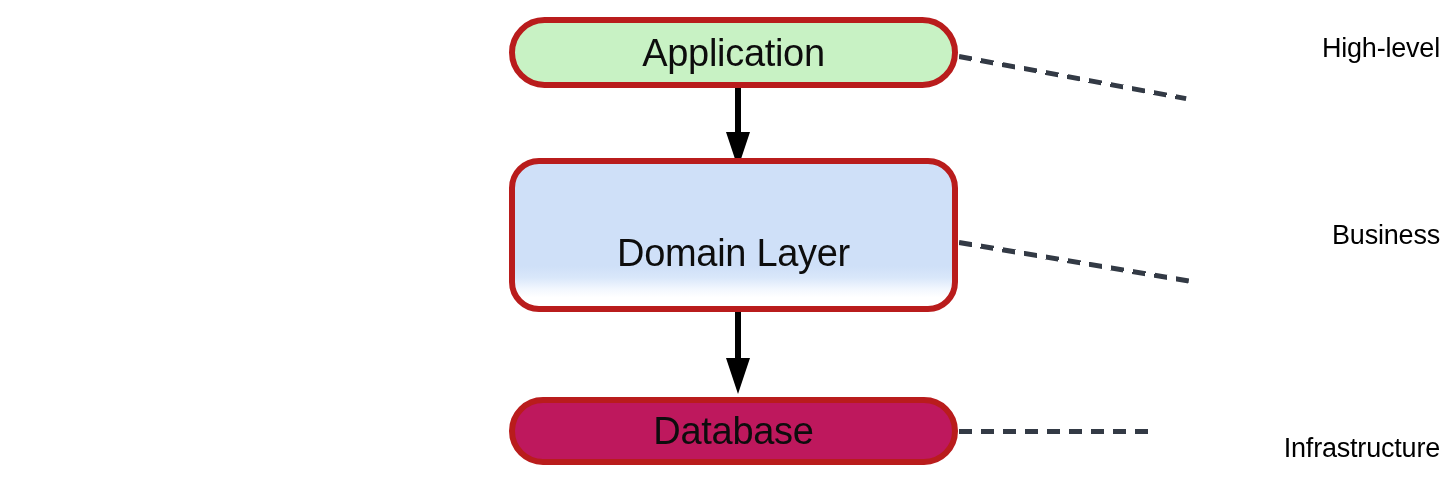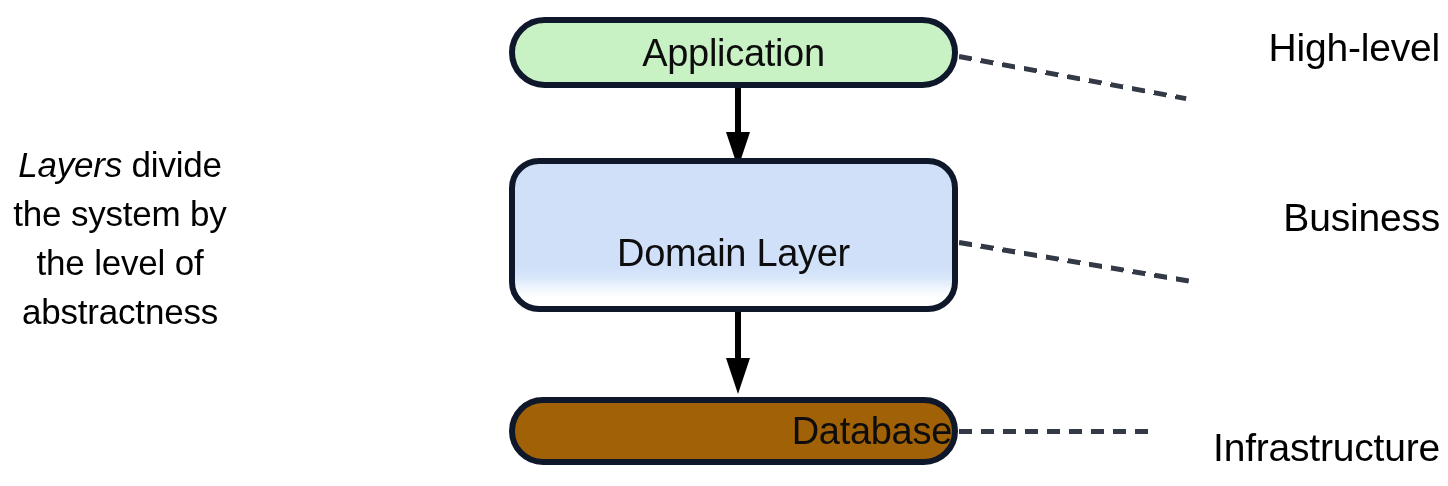--- a/index.html
+++ b/index.html
@@ -35,21 +35,21 @@
   }
   #caption-block .line { display: block; white-space: nowrap; }
   #caption-block .em { font-style: italic; }
 
   
   .layer-box {
     position: absolute;
     left: 509px;
     width: 449px;
     box-sizing: border-box;
-    border: 6px solid #0f172a;
+    border: 6px solid #b91c1c;
     display: flex;
     align-items: center;
     justify-content: center;
     overflow: hidden;
   }
   .layer-label {
     font-size: 38px;
     line-height: 38px;
     color: #0d0d0d;
     letter-spacing: -0.3px;
@@ -73,22 +73,21 @@
                 #f2f7fe 88%,
                 #ffffff 94%,
                 #ffffff 100%);
     align-items: center;
   }
   #box-domain .layer-label { margin-top: 36px; }
   #box-database {
     top: 397px;
     height: 68px;
     border-radius: 34px;
-    background: #a16207;
-    justify-content: flex-end;
+    background: #be185d;
   }
 
   
   .flow-arrow {
     position: absolute;
     left: 726px;
     width: 24px;
   }
   .flow-arrow .shaft {
     position: absolute;
@@ -133,41 +132,35 @@
   }
   #leader-database {
     left: 959px; top: 429px; width: 190px;
   }
 
   
   .annotation {
     position: absolute;
     right: 8px;
     text-align: right;
-    font-size: 39px;
+    font-size: 27px;
     line-height: 48px;
     color: #000000;
     letter-spacing: -0.2px;
   }
   .annotation .line { display: block; white-space: nowrap; }
   #annotation-application { top: 24px; }
-  #annotation-domain      { top: 194px; }
+  #annotation-domain      { top: 211px; }
   #annotation-database    { top: 424px; }
 </style>
 </head>
 <body>
 
 <div id="diagram-root">
 
-  <div id="caption-block">
-    <span class="line"><span class="em">Layers</span> <span>divide</span></span>
-    <span class="line">the system by</span>
-    <span class="line">the level of</span>
-    <span class="line">abstractness</span>
-  </div>
 
   <div class="layer-box" id="box-application">
     <span class="layer-label">Application</span>
   </div>
 
   <div class="flow-arrow" id="arrow-app-to-domain">
     <div class="shaft"></div>
     <div class="head"></div>
   </div>
 

